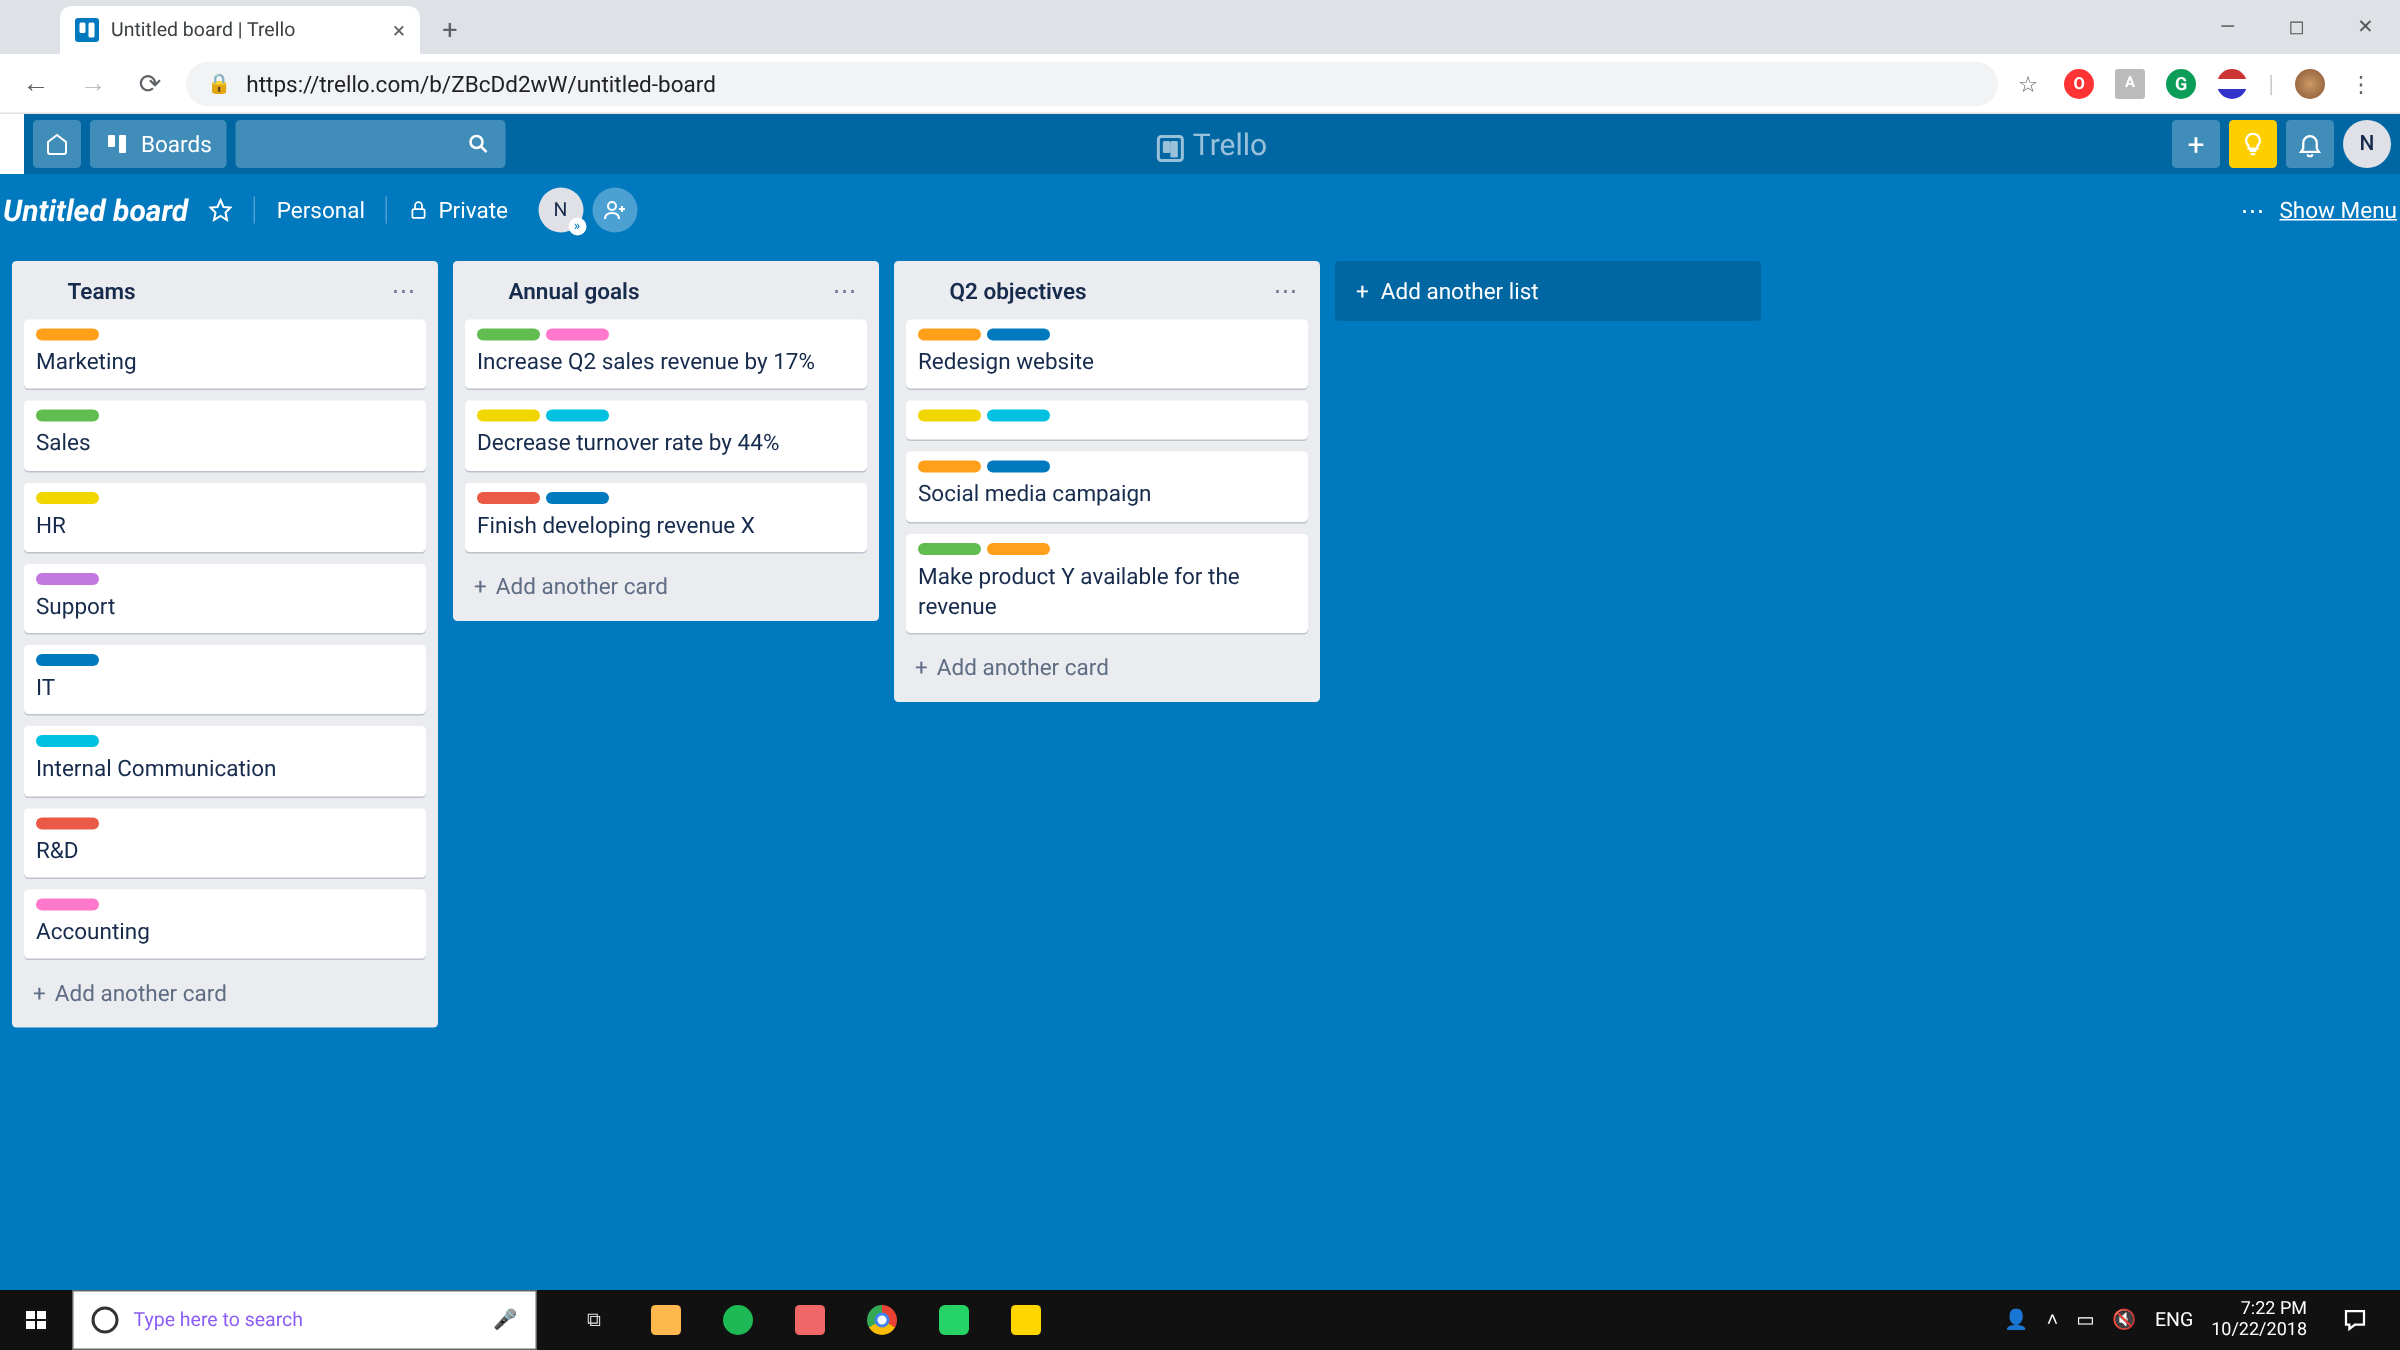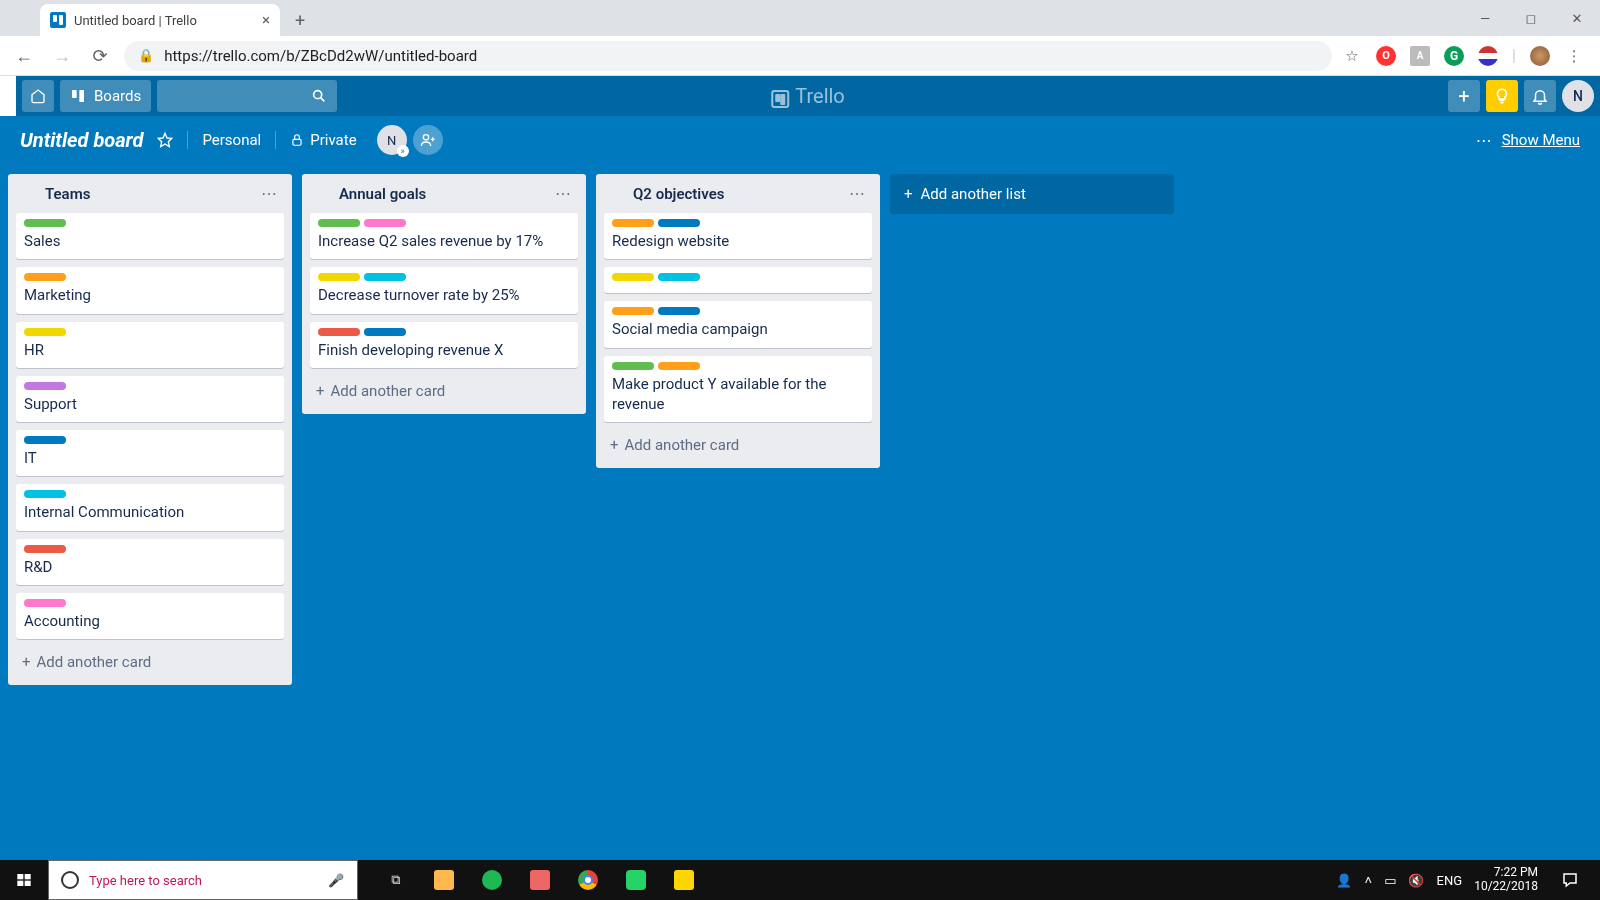--- a/index.html
+++ b/index.html
@@ -39,21 +39,21 @@
 .trello-logo .box{width:18px;height:18px;border:2px solid rgba(255,255,255,0.6);border-radius:3px;position:relative;}
 .trello-logo .box::before{content:"";position:absolute;left:2px;top:2px;width:5px;height:8px;background:rgba(255,255,255,0.6);border-radius:1px;}
 .trello-logo .box::after{content:"";position:absolute;right:2px;top:2px;width:5px;height:11px;background:rgba(255,255,255,0.6);border-radius:1px;}
 .header-right { margin-left:auto; display:flex; gap:6px; align-items:center;}
 .hbtn.plus{background:rgba(255,255,255,0.25);}
 .hbtn.bulb{background:#ffce00;color:#fff;}
 .hbtn.bell{background:rgba(255,255,255,0.25);}
 .avatar-btn{width:32px;height:32px;border-radius:50%;background:#dfe1e6;color:#172b4d;display:flex;align-items:center;justify-content:center;font-size:14px;font-weight:500;}
 
 
-.board-header { height:48px; background:#0079bf; display:flex; align-items:center; padding:0 20px; gap:12px; color:#fff;}
+.board-header { height:48px; background:#0079bf; display:flex; align-items:center; padding:0 2px; gap:12px; color:#fff;}
 .board-name { font-size:20px; font-weight:700; font-style:italic;}
 .bh-btn { display:flex; align-items:center; gap:6px; font-size:15px; padding:4px 2px; cursor:pointer;}
 .bh-div { width:1px; height:18px; background:rgba(255,255,255,0.3);}
 .member-chip{width:30px;height:30px;border-radius:50%;background:#dfe1e6;color:#172b4d;display:flex;align-items:center;justify-content:center;font-size:13px;position:relative;}
 .member-chip .sub{position:absolute;bottom:-2px;right:-2px;width:12px;height:12px;background:#fff;border-radius:50%;font-size:9px;display:flex;align-items:center;justify-content:center;color:#0079bf;}
 .invite-chip{width:30px;height:30px;border-radius:50%;background:rgba(255,255,255,0.3);display:flex;align-items:center;justify-content:center;}
 .bh-right{margin-left:auto;display:flex;align-items:center;gap:10px;}
 .show-menu{text-decoration:underline;font-size:15px;}
 
 
@@ -211,29 +211,29 @@
 </div>
 
 <div class="board" id="board">
     <div class="list">
       <div class="list-header">
         <span class="list-title">Teams</span>
         <span class="list-menu">⋯</span>
       </div>
       <div class="card">
         <div class="labels">
+          <span class="label o"></span>
+        </div>
+        <div class="card-title">Marketing</div>
+      </div>
+      <div class="card">
+        <div class="labels">
           <span class="label g"></span>
         </div>
         <div class="card-title">Sales</div>
-      </div>
-      <div class="card">
-        <div class="labels">
-          <span class="label o"></span>
-        </div>
-        <div class="card-title">Marketing</div>
       </div>
       <div class="card">
         <div class="labels">
           <span class="label y"></span>
         </div>
         <div class="card-title">HR</div>
       </div>
       <div class="card">
         <div class="labels">
           <span class="label p"></span>
@@ -279,21 +279,21 @@
           <span class="label g"></span>
           <span class="label pk"></span>
         </div>
         <div class="card-title">Increase Q2 sales revenue by 17%</div>
       </div>
       <div class="card">
         <div class="labels">
           <span class="label y"></span>
           <span class="label sky"></span>
         </div>
-        <div class="card-title">Decrease turnover rate by 25%</div>
+        <div class="card-title">Decrease turnover rate by 44%</div>
       </div>
       <div class="card">
         <div class="labels">
           <span class="label r"></span>
           <span class="label b"></span>
         </div>
         <div class="card-title">Finish developing revenue X</div>
       </div>
       <div class="add-card">
         <span>+</span>
@@ -347,21 +347,21 @@
   <div class="tb-start">
     <svg width="16" height="16" viewBox="0 0 24 24" fill="#fff">
         <rect x="2" y="3" width="9" height="8"></rect>
         <rect x="13" y="3" width="9" height="8"></rect>
         <rect x="2" y="13" width="9" height="8"></rect>
         <rect x="13" y="13" width="9" height="8"></rect>
       </svg>
   </div>
   <div class="tb-search">
     <span class="circ"></span>
-    <span style="color:#be185d">Type here to search</span>
+    <span style="color:#8b5cf6">Type here to search</span>
     <span class="tb-mic">🎤</span>
   </div>
   <div class="tb-icons">
     <div class="tb-icon">
         <span class="app-taskview">⧉</span>
       </div>
     <div class="tb-icon">
         <span class="tb-app app-explorer"></span>
       </div>
     <div class="tb-icon">

